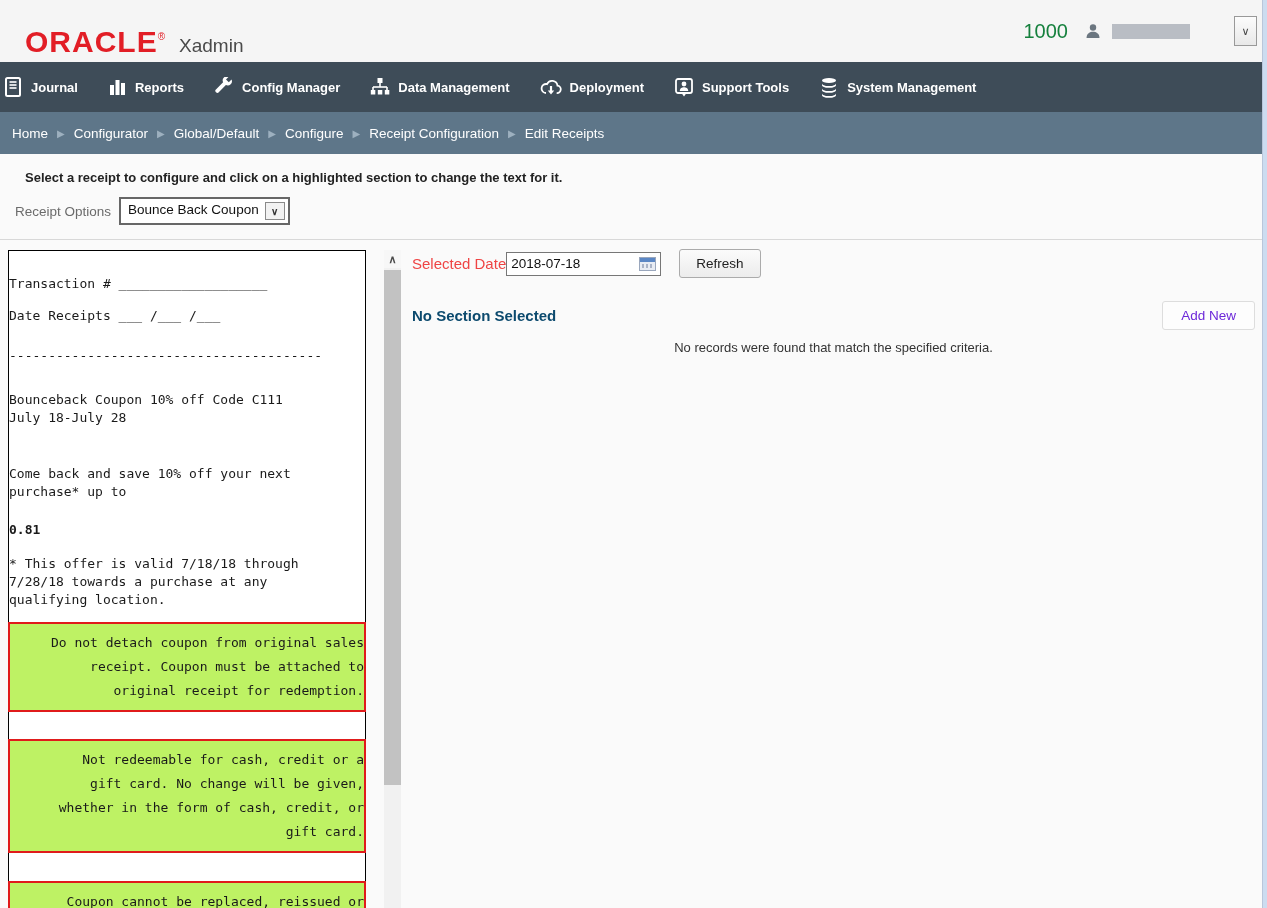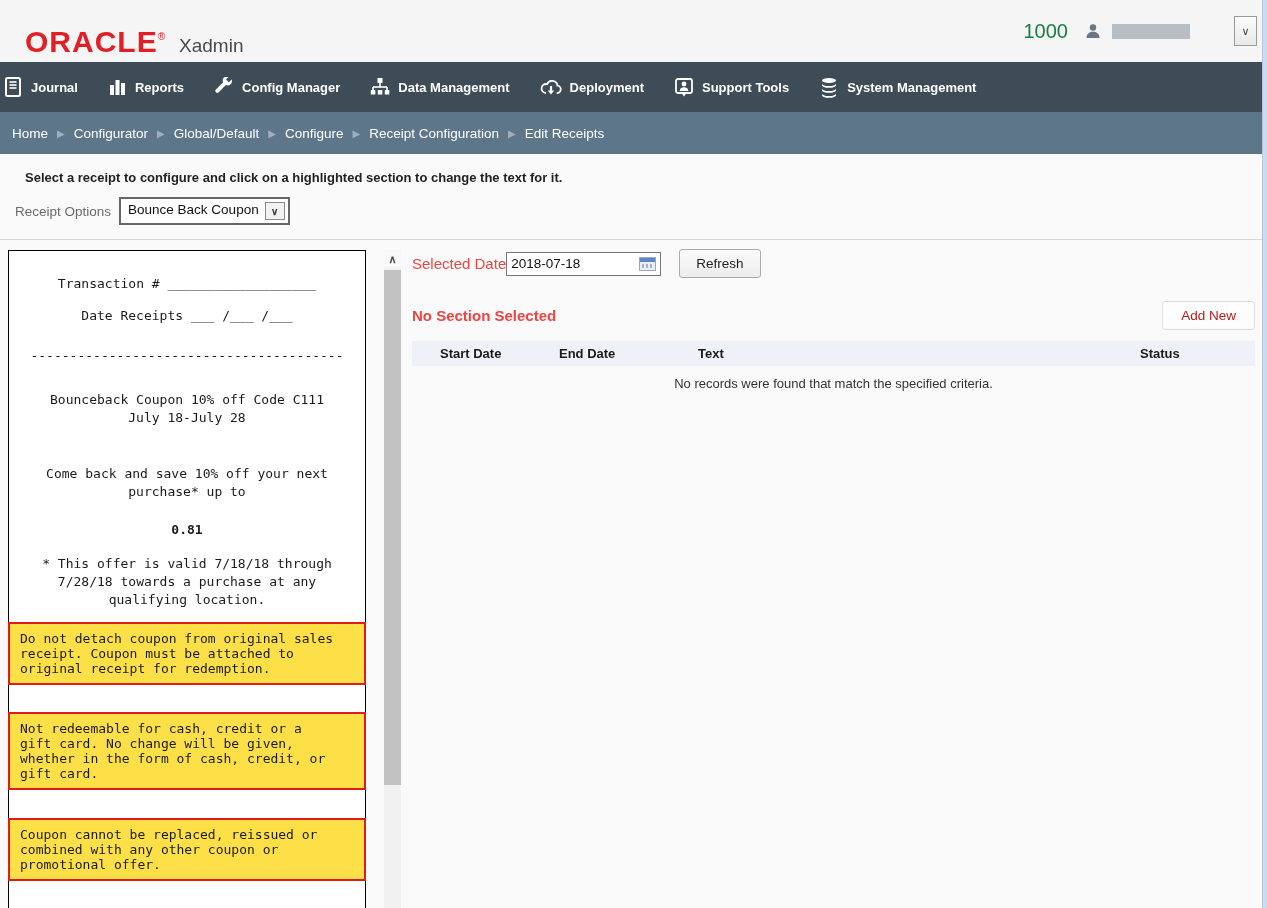--- a/index.html
+++ b/index.html
@@ -42,30 +42,30 @@
   .ro-select-arrow { width:20px; height:18px; border:1px solid #8a8a8a; background:#f2f2f2;
     display:flex; align-items:center; justify-content:center; font-size:10px; font-weight:700; color:#333; }
 
   
   .main { position:relative; width:1267px; height:695px; background:#fafafa; }
 
   
   .receipt { position:absolute; left:8px; top:10px; width:358px; height:720px;
     background:#fff; border:1px solid #000;
     font-family:"DejaVu Sans Mono","Liberation Mono",monospace; font-size:13px; color:#1a1a1a; }
-  .r-line { text-align:center; white-space:pre-line; line-height:18px; }
+  .r-line { text-align:left; white-space:pre-line; line-height:18px; }
   .r-transaction { margin-top:24px; }
   .r-date { margin-top:14px; }
   .r-divider { margin-top:22px; letter-spacing:0; }
   .r-bounce { margin-top:26px; }
   .r-comeback { margin-top:38px; }
   .r-amount { margin-top:20px; font-weight:700; }
   .r-offer { margin-top:16px; }
   .r-red { border:2px solid #e01b1b; margin:0 -1px; padding:7px 0 7px 10px;
-    text-align:left; white-space:pre-line; line-height:15px; cursor:pointer; background:#fde047; }
+    text-align:right; white-space:pre-line; line-height:24px; cursor:pointer; background:#bef264; }
   .r-red-1 { margin-top:13px; }
   .r-red-2 { margin-top:27px; }
   .r-red-3 { margin-top:28px; }
 
   
   .vscroll { position:absolute; left:384px; top:10px; width:17px; height:685px; background:#f1f1f1; }
   .vscroll-up { height:18px; display:flex; align-items:center; justify-content:center;
     color:#4a4a4a; font-size:11px; font-weight:700; background:#f7f7f7; cursor:pointer; }
   .vscroll-thumb { position:absolute; top:20px; left:0; width:17px; height:515px; background:#c2c2c2; cursor:pointer; }
 
@@ -78,23 +78,23 @@
   .date-input input { border:none; outline:none; flex:1; font-size:13.5px; color:#111;
     font-family:"Liberation Sans",sans-serif; width:110px; }
   .cal-icon { width:17px; height:14px; border:1px solid #9aa7bd; background:#e8ecf4; position:relative; cursor:pointer; }
   .cal-icon::before { content:""; position:absolute; top:0; left:0; right:0; height:4px; background:#5b87c5; }
   .cal-icon::after { content:""; position:absolute; left:2px; right:2px; top:6px; bottom:2px;
     background:repeating-linear-gradient(90deg,#aab4c8 0 2px,transparent 2px 4px); }
   .refresh-btn { margin-left:18px; height:29px; padding:0 16px; background:linear-gradient(#fbfbfb,#ececec);
     border:1px solid #ababab; border-radius:3px; font-size:13.5px; color:#222;
     font-family:"Liberation Sans",sans-serif; cursor:pointer; }
   .section-row { display:flex; align-items:center; justify-content:space-between; margin-top:23px; }
-  .section-title { font-size:15px; font-weight:700; color:#ef4444; }
+  .section-title { font-size:15px; font-weight:700; color:#0c4a6e; }
   .addnew-btn { height:29px; padding:0 18px; background:#fdfdfd; border:1px solid #ddd; border-radius:3px;
-    font-size:13.5px; color:#b91c1c; font-family:"Liberation Sans",sans-serif; }
+    font-size:13.5px; color:#6d28d9; font-family:"Liberation Sans",sans-serif; }
   .tbl-head { display:flex; align-items:center; height:25px; background:#eef1f7; margin-top:11px;
     font-size:13px; font-weight:700; color:#1a1a1a; }
   .th-start { width:147px; padding-left:28px; }
   .th-end { width:139px; }
   .th-text { flex:1; }
   .th-status { width:115px; }
   .tbl-empty { text-align:center; font-size:13px; color:#333; margin-top:10px; }
 
   
   .edge-strip { position:absolute; right:0; top:0; width:5px; height:908px; background:#ccdcf0; border-left:1px solid #b9c6da; }
@@ -251,23 +251,17 @@
         <span class="cal-icon"></span>
       </div>
       <button class="refresh-btn">Refresh</button>
     </div>
 
     <div class="section-row">
       <span class="section-title">No Section Selected</span>
       <button class="addnew-btn" disabled="">Add New</button>
     </div>
 
-    <div class="tbl-head">
-      <span class="th-start">Start Date</span>
-      <span class="th-end">End Date</span>
-      <span class="th-text">Text</span>
-      <span class="th-status">Status</span>
-    </div>
     <div class="tbl-empty">No records were found that match the specified criteria.</div>
   </div>
 </div>
 
 <div class="edge-strip"></div>
 
 </body></html>

